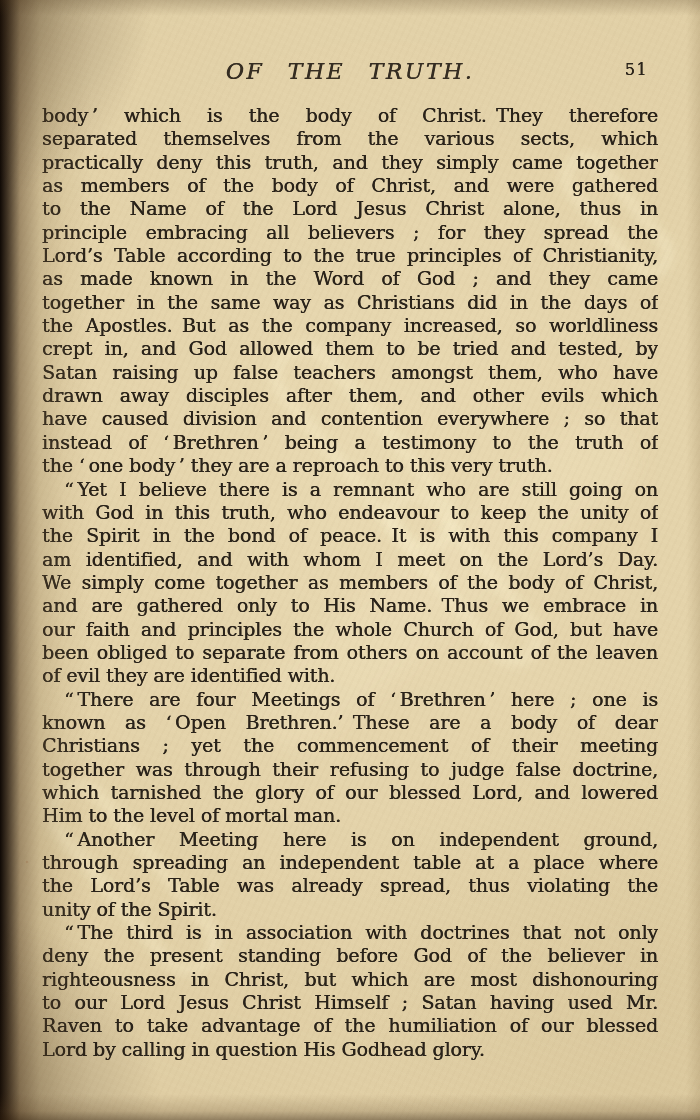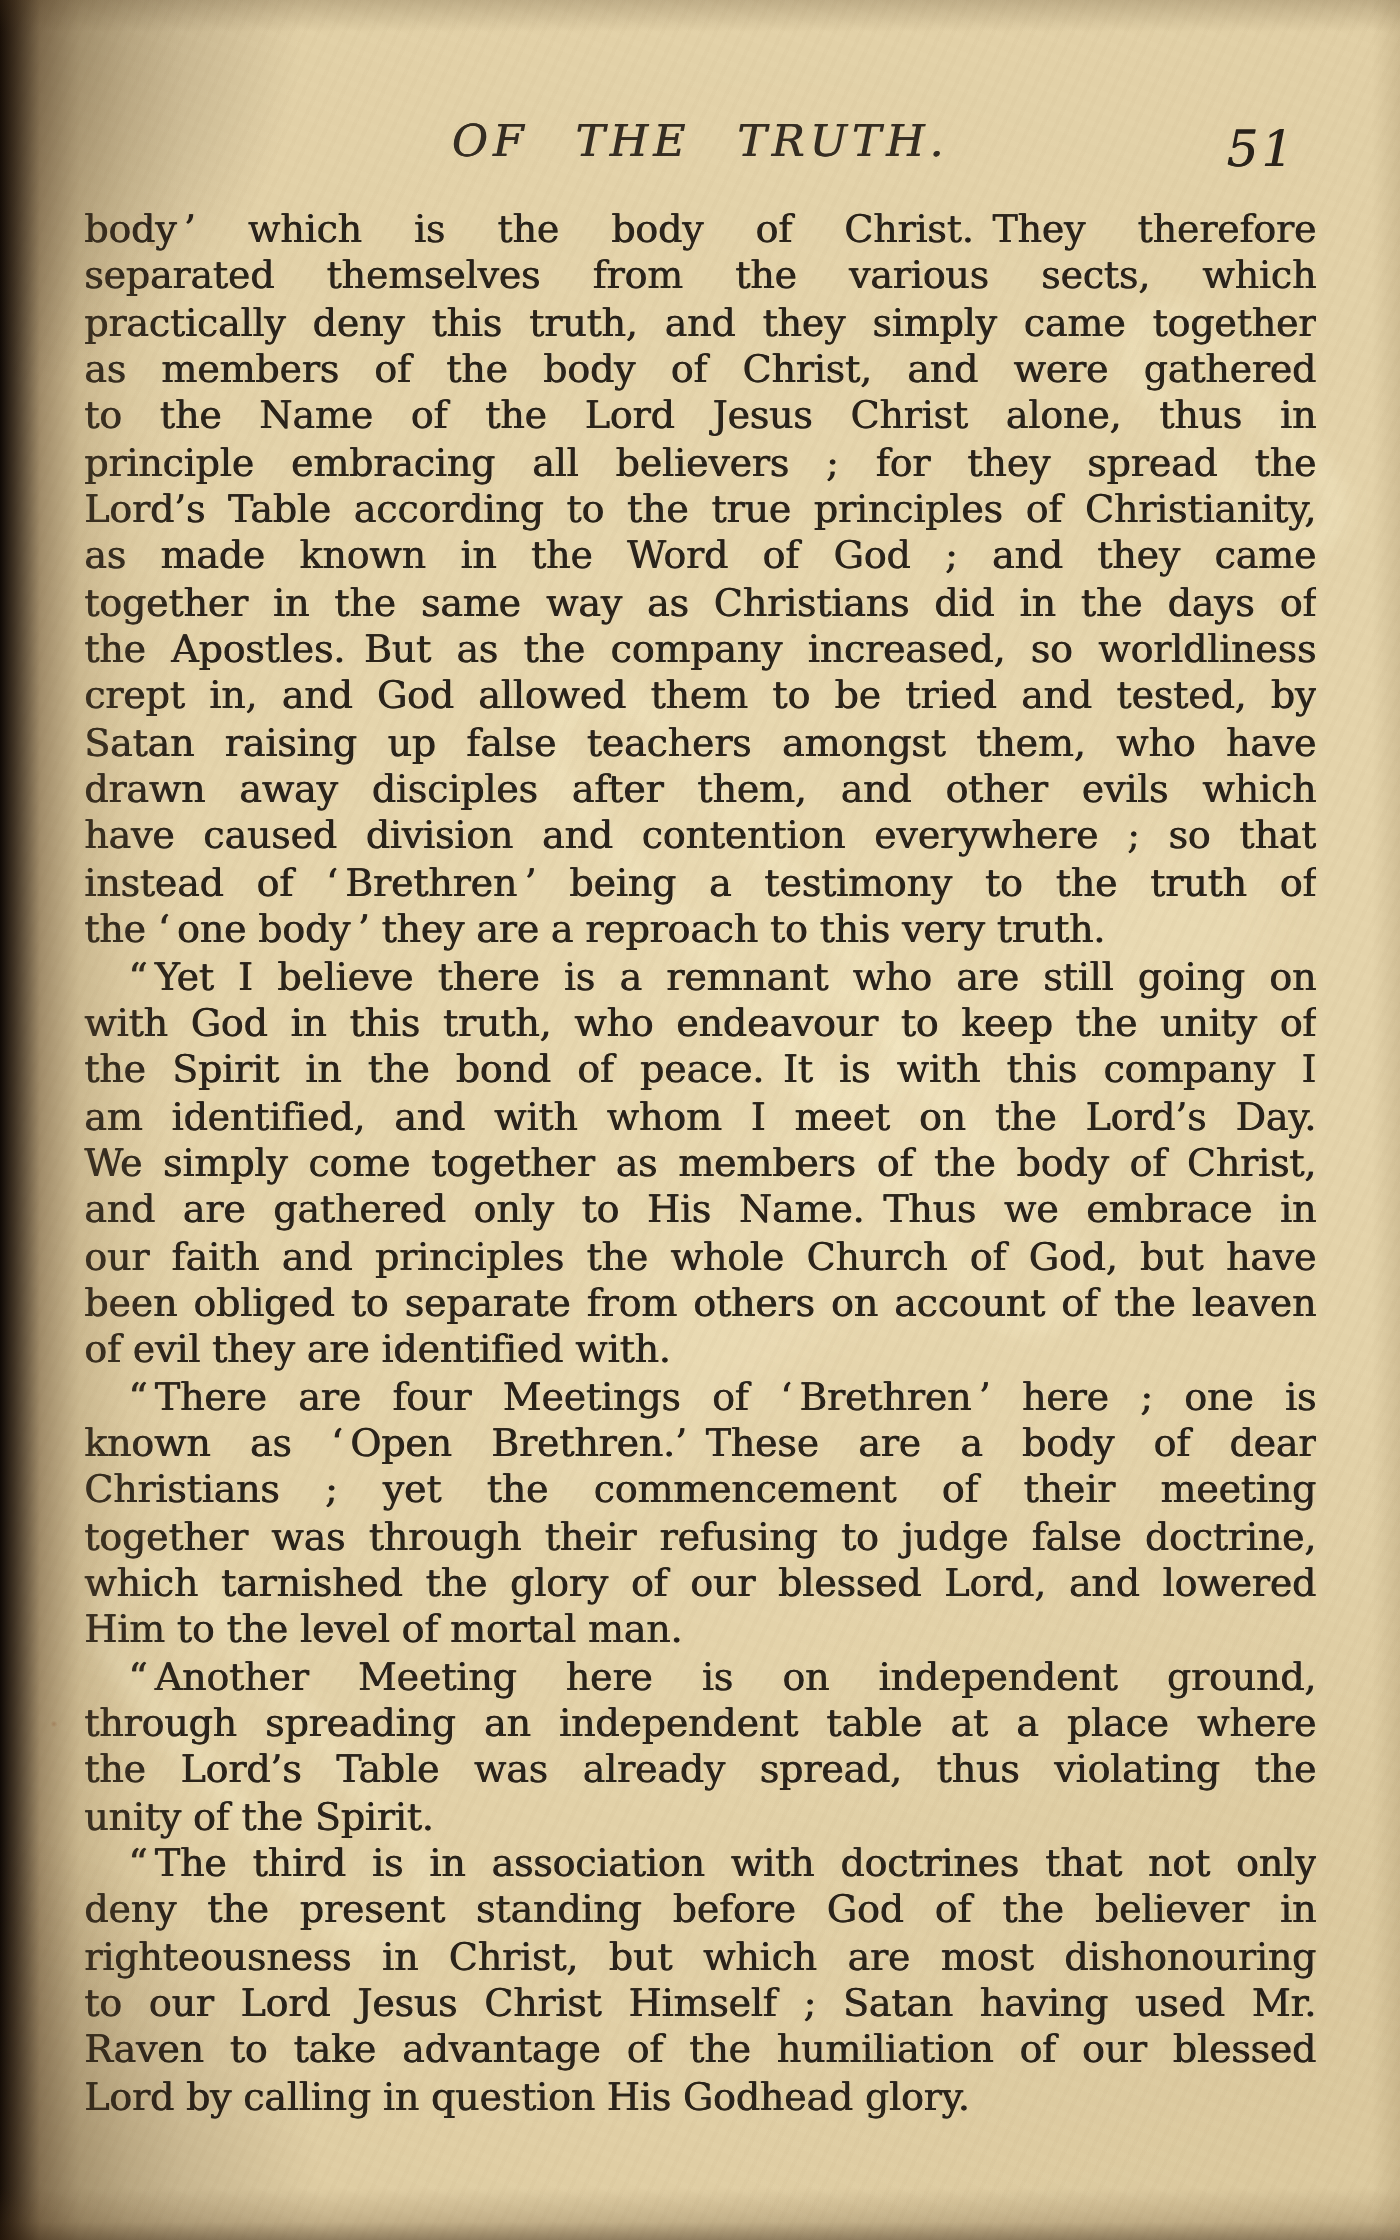--- a/index.html
+++ b/index.html
@@ -71,23 +71,22 @@
     background:linear-gradient(to left, rgba(120,95,55,0.18), rgba(0,0,0,0));
   }
   
   .running-header{position:absolute;top:58px;left:42px;width:616px;height:28px;}
   .page-title{
     font-style:italic;font-size:22px;line-height:28px;text-align:center;
     letter-spacing:2.5px;word-spacing:14px;color:var(--title-ink);
     text-shadow:0.35px 0 0 currentColor;
   }
   .page-number{
-    position:absolute;right:10px;top:2px;font-size:25px;letter-spacing:1.5px;
+    position:absolute;right:10px;top:2px;font-size:16px;letter-spacing:1.5px;
     text-shadow:0.35px 0 0 currentColor;
-    font-style:italic;
   }
   
   .text-block{position:absolute;left:42px;top:104px;width:616px;}
   .para{margin:0;}
   .line{
     height:23.35px;line-height:23.35px;font-size:19px;letter-spacing:-0.1px;
     text-align:justify;text-align-last:justify;overflow:hidden;white-space:normal;
     text-shadow:0.35px 0 0 currentColor;
   }
   .line.last{text-align-last:left;}

